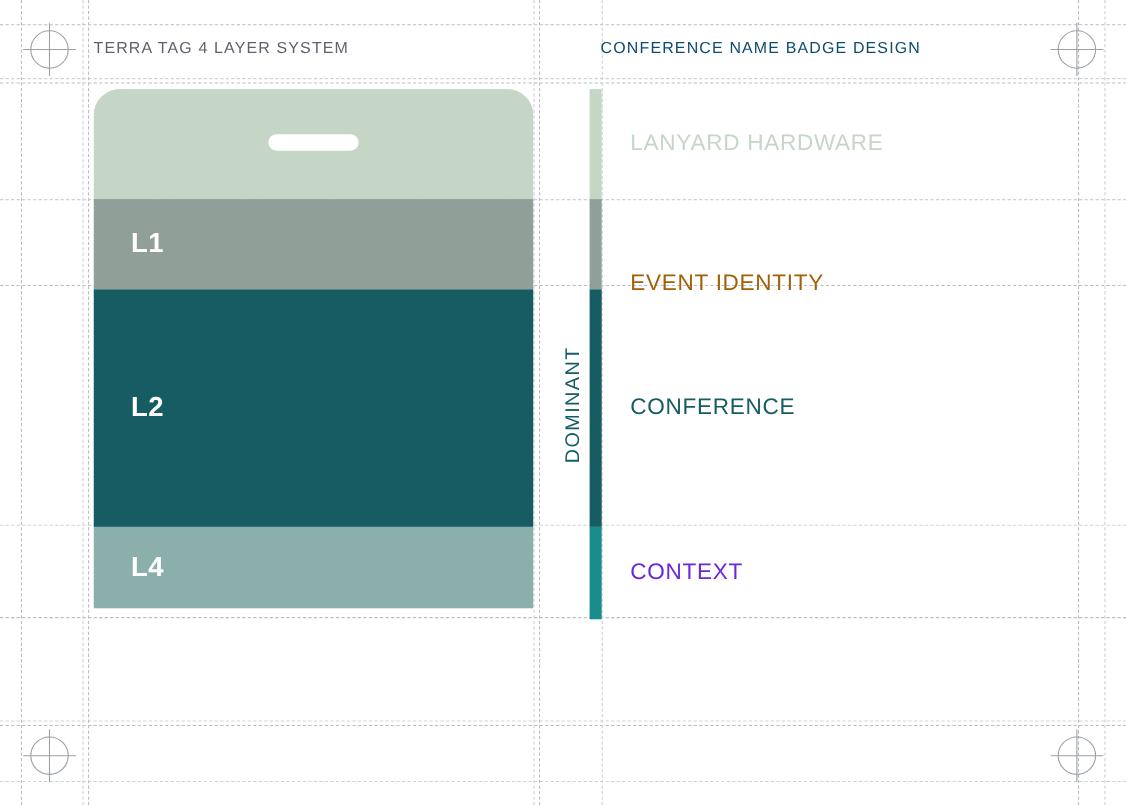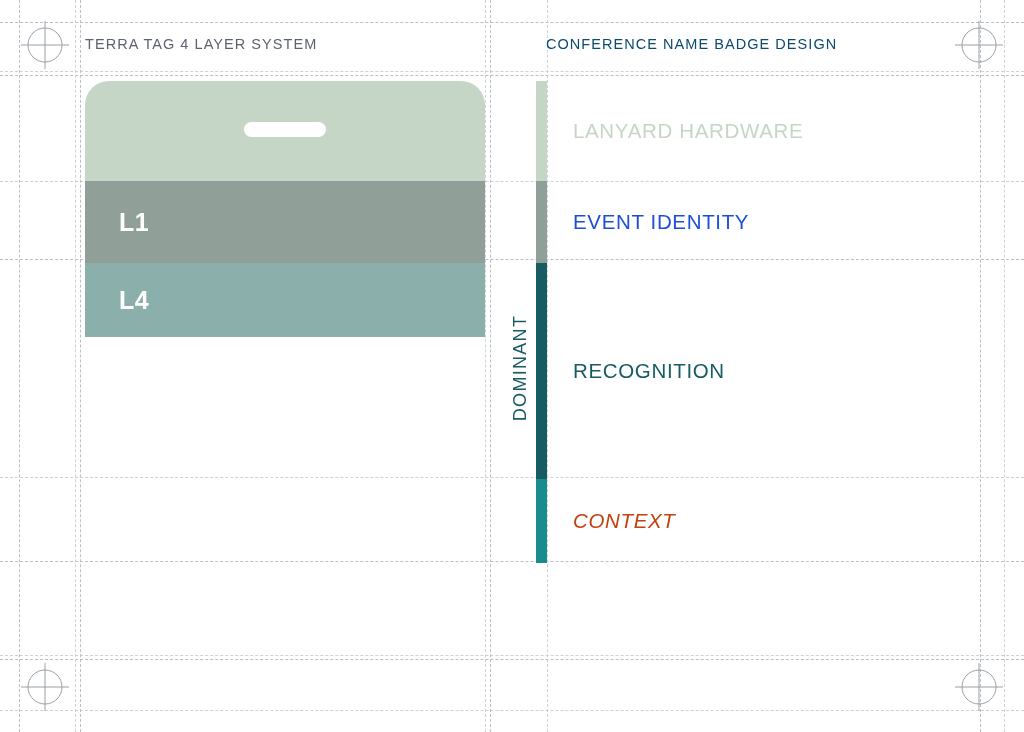--- a/index.html
+++ b/index.html
@@ -160,41 +160,44 @@
 
   <div class="col-title" id="title-right" style="left: 546px; top: 36px; width: 400px; color: #0c4a6e;">CONFERENCE NAME BADGE DESIGN</div>
 
   <div id="badge">
       <div class="layer" style="height: 100px; background: rgb(197, 214, 198);">
         <div id="lanyard-slot"></div>
       </div>
       <div class="layer" style="height: 82px; background: rgb(144, 160, 152);">
         <div class="layer-label">L1</div>
       </div>
+      <div class="layer" style="height: 216px; background: rgb(23, 92, 99);">
+        <div class="layer-label">L2</div>
+      </div>
       <div class="layer" style="height: 74px; background: rgb(139, 176, 171);">
         <div class="layer-label">L4</div>
       </div>
     </div>
 
   <div id="dominant">
     <span style="color: rgb(23, 92, 99);">DOMINANT</span>
   </div>
 
   <div id="legend">
       <div class="legend-row" style="top: 0px; height: 100px;">
         <div class="legend-bar" style="background: rgb(197, 214, 198);"></div>
         <div class="legend-text" style="color: rgb(197, 214, 198);">LANYARD HARDWARE</div>
       </div>
       <div class="legend-row" style="top: 100px; height: 82px;">
         <div class="legend-bar" style="background: rgb(144, 160, 152);"></div>
-        <div class="legend-text" style="color: #1d4ed8;">EVENT IDENTITY</div>
+        <div class="legend-text" style="color: #a16207; margin-top: 36px;">EVENT IDENTITY</div>
       </div>
       <div class="legend-row" style="top: 182px; height: 216px;">
         <div class="legend-bar" style="background: rgb(23, 92, 99);"></div>
-        <div class="legend-text" style="color: rgb(23, 92, 99);">RECOGNITION</div>
+        <div class="legend-text" style="color: rgb(23, 92, 99);">CONFERENCE</div>
       </div>
       <div class="legend-row" style="top: 398px; height: 84px;">
         <div class="legend-bar" style="background: rgb(27, 140, 140);"></div>
-        <div class="legend-text" style="color: #c2410c; font-style: italic;">CONTEXT</div>
+        <div class="legend-text" style="color: #6d28d9;">CONTEXT</div>
       </div>
     </div>
 
 </div>
 
 </body></html>

